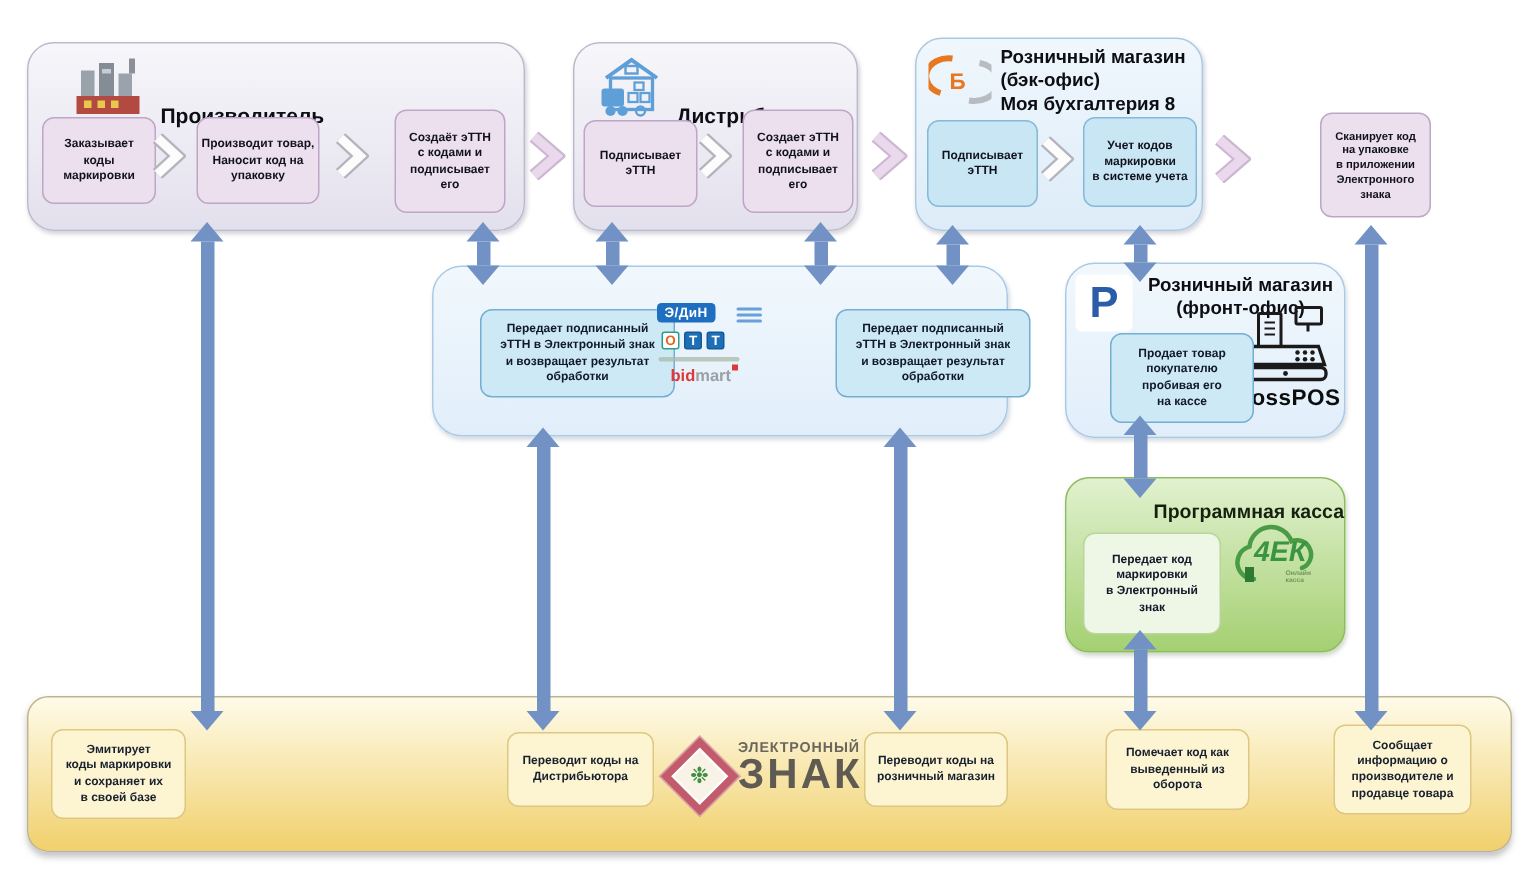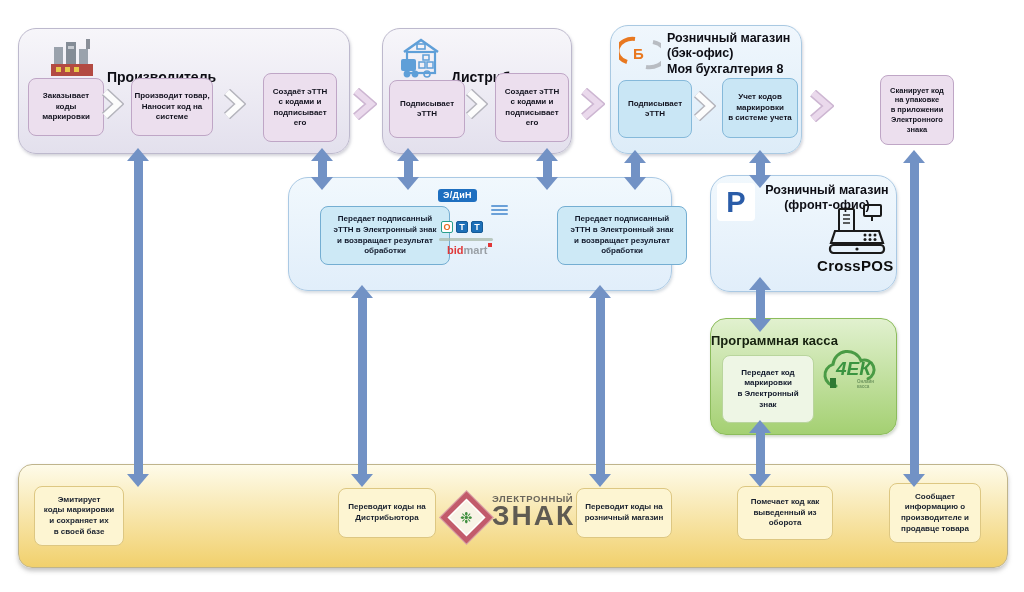--- a/index.html
+++ b/index.html
@@ -57,21 +57,21 @@
   .mb-logo{position:absolute;}
   .fourek{position:absolute;}
   .fourek .txt{position:absolute;left:16px;top:16px;font-size:19px;font-weight:800;color:#3a9440;font-style:italic;}
   .fourek .sub{position:absolute;left:37px;top:37px;font-size:4.5px;font-weight:bold;color:#6f965f;line-height:1.2;}
   .ez-diamond{position:absolute;width:27px;height:27px;transform:rotate(45deg);
               border:5px solid #c25b6b;background:#f8f3e6;box-shadow:inset 0 0 0 1.5px #fff,0 0 0 1px #d8a0a8;
               display:flex;align-items:center;justify-content:center;}
   .ez-diamond span{transform:rotate(-45deg);color:#3f8f3f;font-size:15px;line-height:1;}
   .ez-top{position:absolute;font-size:9.5px;font-weight:bold;color:#6a665c;letter-spacing:.6px;}
   .ez-bottom{position:absolute;font-size:28px;font-weight:600;color:#5f5b52;letter-spacing:2px;line-height:.9;}
-  .g-title{position:absolute;font-weight:bold;font-size:13px;color:#15200e;text-align:left;}
+  .g-title{position:absolute;font-weight:bold;font-size:13px;color:#15200e;text-align:right;}
 </style>
 </head>
 <body>
 
 <div class="stage">
 
   <div class="actor" style="left:18px;top:28px;width:330px;height:124px">
     <svg style="position:absolute;left:30px;top:8px" width="46" height="42" viewBox="0 0 46 42">
       <rect x="37" y="2" width="4" height="10" fill="#8a8f98"></rect>
       <rect x="5" y="10" width="9" height="18" fill="#9aa2ac"></rect>
@@ -87,21 +87,21 @@
   </div>
   <div class="step pink pre" style="left:28px;top:78px;width:70px;height:52px">Заказывает
 коды
 маркировки</div>
   <svg class="chev" style="left:100px;top:89px" width="24" height="30" viewBox="0 0 24 30">
     <path d="M5 3 L18 15 L5 27" fill="none" stroke="#b4b4bc" stroke-width="9"></path>
       <path d="M5 3 L18 15 L5 27" fill="none" stroke="#fcfcfc" stroke-width="6"></path>
   </svg>
   <div class="step pink pre" style="left:131px;top:78px;width:76px;height:52px">Производит товар,
 Наносит код на
-системе</div>
+упаковку</div>
   <svg class="chev" style="left:222px;top:89px" width="24" height="30" viewBox="0 0 24 30">
     <path d="M5 3 L18 15 L5 27" fill="none" stroke="#b4b4bc" stroke-width="9"></path>
       <path d="M5 3 L18 15 L5 27" fill="none" stroke="#fcfcfc" stroke-width="6"></path>
   </svg>
   <div class="step pink pre" style="left:263px;top:73px;width:68px;height:63px">Создаёт эТТН
 с кодами и
 подписывает
 его</div>
   <svg class="chev" style="left:351px;top:88px" width="26" height="32" viewBox="0 0 26 32">
     <path d="M5 3 L20 16 L5 29" fill="none" stroke="#cdb6d2" stroke-width="9"></path>
@@ -172,21 +172,21 @@
 
   <div class="panel-blue" style="left:288px;top:177px;width:382px;height:112px"></div>
   <div class="note cyan pre" style="left:300px;top:206px;width:128px;height:57px">Передает подписанный
 эТТН в Электронный знак
 и возвращает результат
 обработки</div>
   <div class="note cyan pre" style="left:537px;top:206px;width:128px;height:57px">Передает подписанный
 эТТН в Электронный знак
 и возвращает результат
 обработки</div>
-  <div class="edin-pill" style="left:438px;top:189px">Э/ДиН</div>
+  <div class="edin-pill" style="left:438px;top:202px">Э/ДиН</div>
   <div class="edin-bars" style="left:491px;top:205px">
       <div></div>
       <div></div>
       <div></div>
     </div>
   <div class="ott" style="left:441px;top:221px">
     <span class="t o">О</span>
     <span class="t b">Т</span>
     <span class="t b">Т</span>
   </div>
@@ -209,20 +209,24 @@
         <circle cx="43" cy="31" r="1.5" fill="#1a1a1a"></circle>
         <circle cx="48" cy="31" r="1.5" fill="#1a1a1a"></circle>
       <circle cx="38" cy="35.5" r="1.5" fill="#1a1a1a"></circle>
         <circle cx="43" cy="35.5" r="1.5" fill="#1a1a1a"></circle>
         <circle cx="48" cy="35.5" r="1.5" fill="#1a1a1a"></circle>
       <rect x="3" y="41" width="54" height="8" rx="3.5" fill="none" stroke="#1a1a1a" stroke-width="2.2"></rect>
       <circle cx="30" cy="45" r="1.6" fill="#1a1a1a"></circle>
     </svg>
     <div class="crosspos" style="left:106px;top:81px">CrossPOS</div>
   </div>
+  <div class="note cyan pre" style="left:720px;top:222px;width:94px;height:58px">Продает товар
+покупателю
+пробивая его
+на кассе</div>
 
   <div class="panel-green" style="left:710px;top:318px;width:185px;height:115px">
     <div class="g-title" style="left:0;top:14px;width:185px">Программная касса</div>
   </div>
   <div class="note green pre" style="left:722px;top:355px;width:90px;height:66px">Передает код
 маркировки
 в Электронный
 знак</div>
   <div class="fourek" style="left:820px;top:342px;width:64px;height:60px">
     <svg width="64" height="60" viewBox="0 0 64 60">

